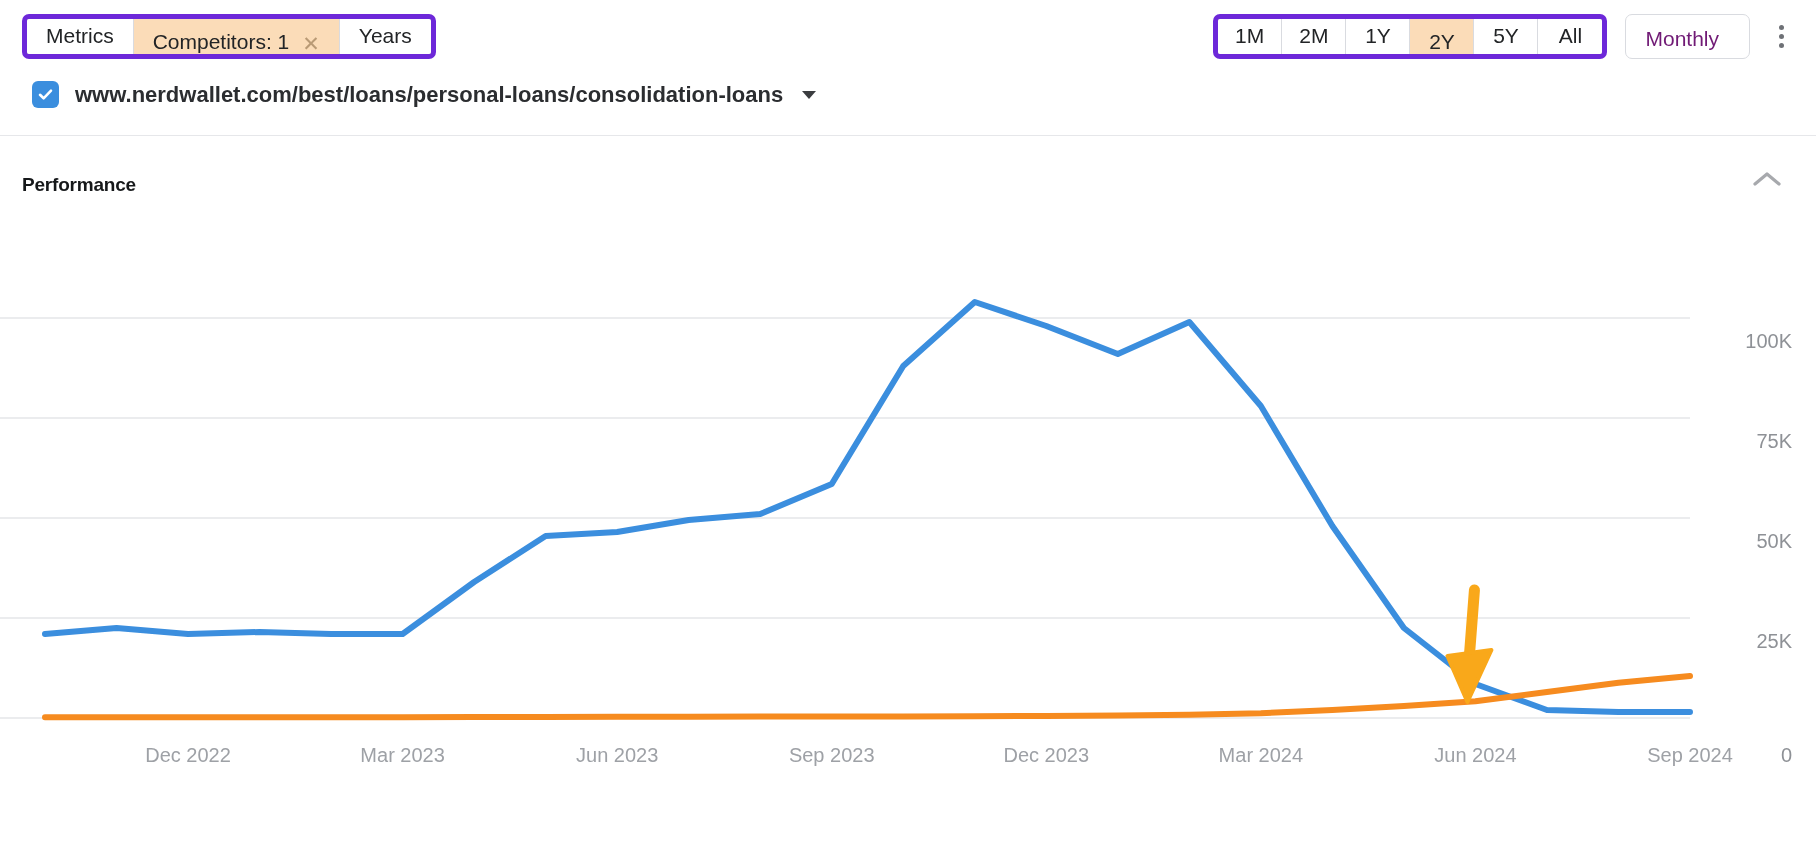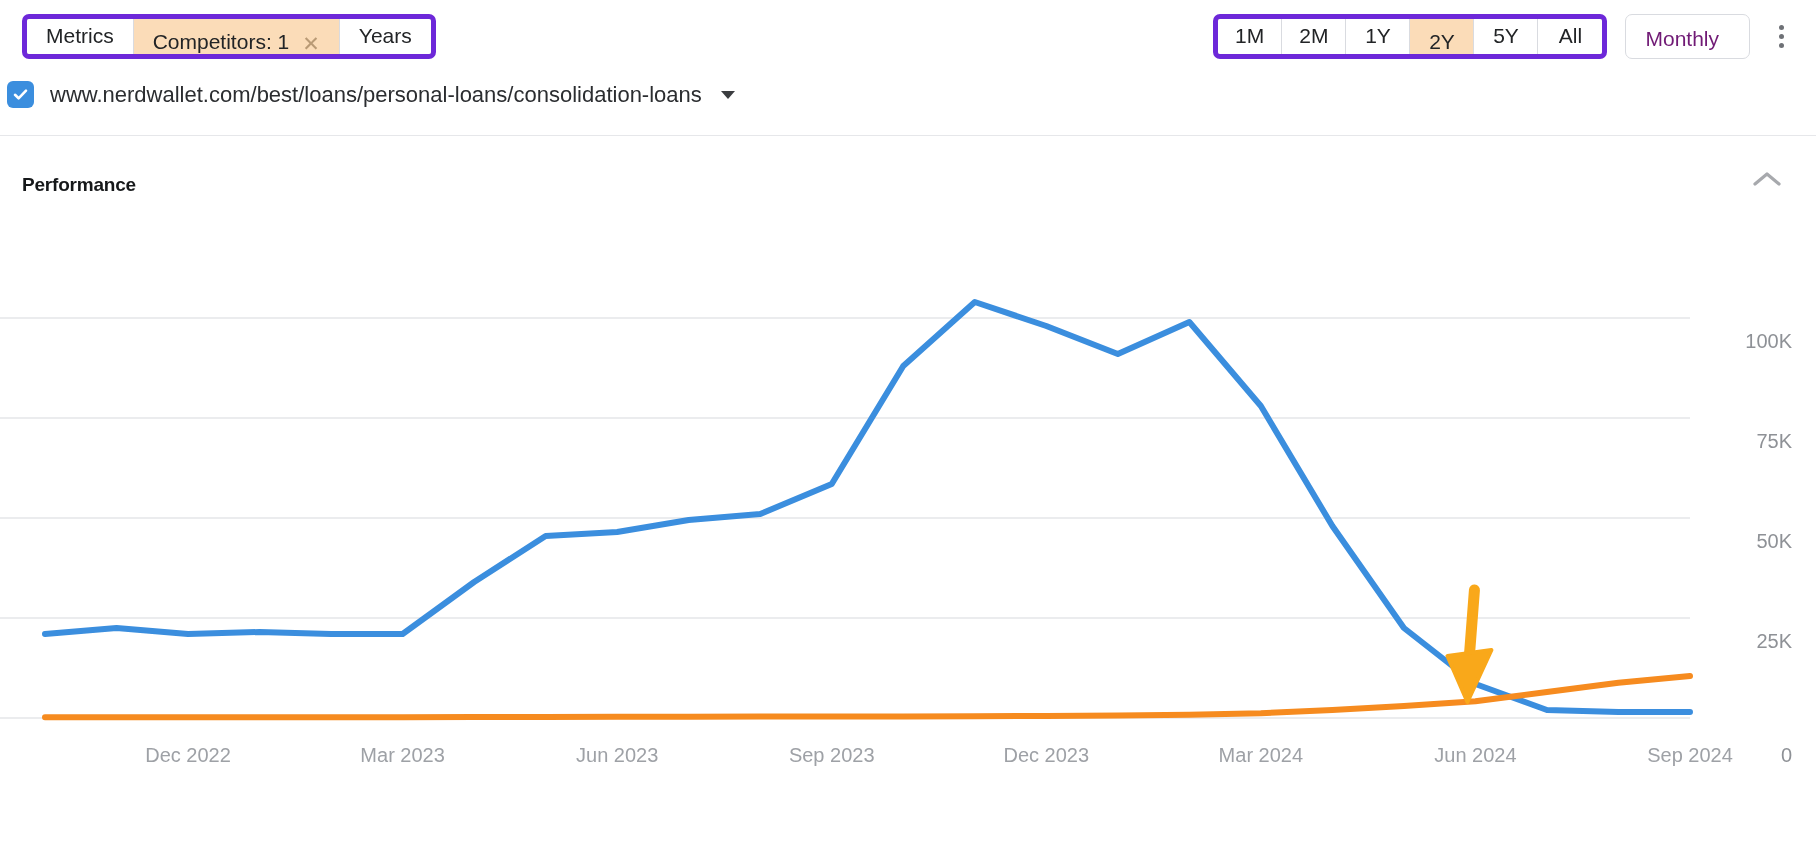--- a/index.html
+++ b/index.html
@@ -91,21 +91,21 @@
   .kebab {
     width: 26px; height: 45px;
     display: flex; flex-direction: column;
     align-items: center; justify-content: center;
     gap: 4px;
     cursor: pointer;
   }
   .kebab i { width: 5px; height: 5px; border-radius: 50%; background: #6e7176; display:block; }
 
   
-  .url-list { padding: 0 7px; }
+  .url-list { padding: 0 32px; font-weight: bold; }
   .url-row {
     display: flex;
     align-items: center;
     gap: 16px;
     height: 45px;
   }
   .cbox {
     width: 27px; height: 27px;
     border-radius: 6px;
     display: flex; align-items: center; justify-content: center;

